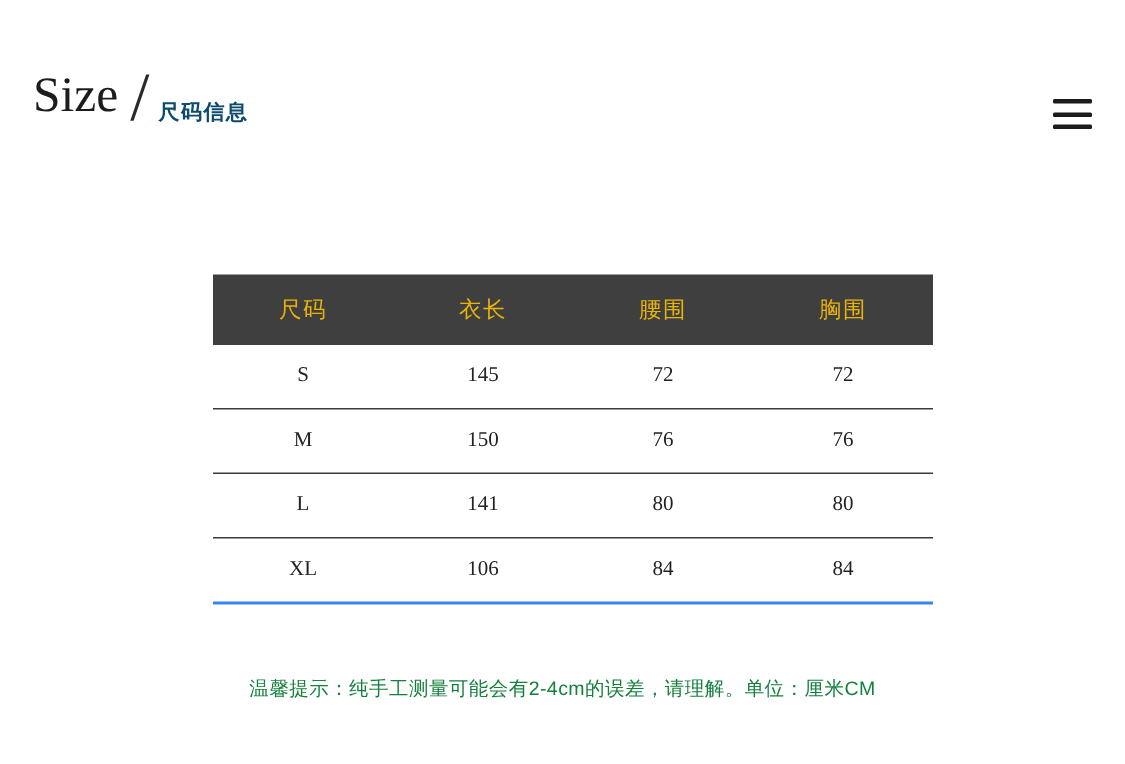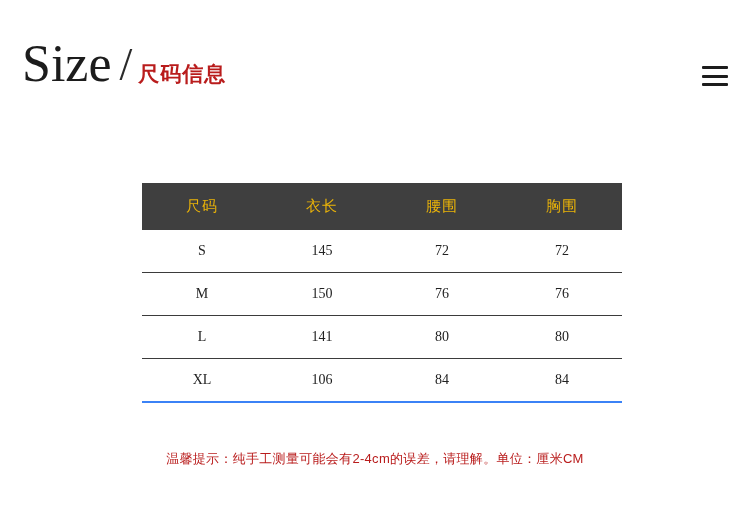--- a/index.html
+++ b/index.html
@@ -34,41 +34,41 @@
   .brand {
     position: absolute;
     left: 22px;
     top: 38px;
     display: flex;
     align-items: flex-end;
   }
 
   .brand-word {
     font-family: "Liberation Serif", serif;
-    font-size: 52px;
+    font-size: 33px;
     line-height: 52px;
     font-weight: 400;
     color: #1c1c1c;
     letter-spacing: 0px;
   }
 
   .brand-slash {
     font-family: "Liberation Serif", serif;
     font-size: 46px;
     line-height: 50px;
     color: #2a2a2a;
     margin: 0 6px 0 8px;
     font-weight: 300;
   }
 
   .brand-cn {
-    font-size: 21px;
+    font-size: 14px;
     line-height: 26px;
     font-weight: 700;
-    color: #b91c1c;
+    color: #0c4a6e;
     letter-spacing: 1px;
     padding-bottom: 3px;
   }
 
   
   .menu-icon {
     position: absolute;
     right: 22px;
     top: 66px;
     width: 26px;
@@ -126,21 +126,21 @@
   }
 
   
   .tip {
     position: absolute;
     left: 0;
     top: 450px;
     width: 750px;
     text-align: center;
     font-size: 13px;
-    color: #b91c1c;
+    color: #15803d;
     letter-spacing: 0.3px;
   }
 </style>
 </head>
 <body>
 
 <div class="page">
 
   <div class="header">
     <div class="brand">

